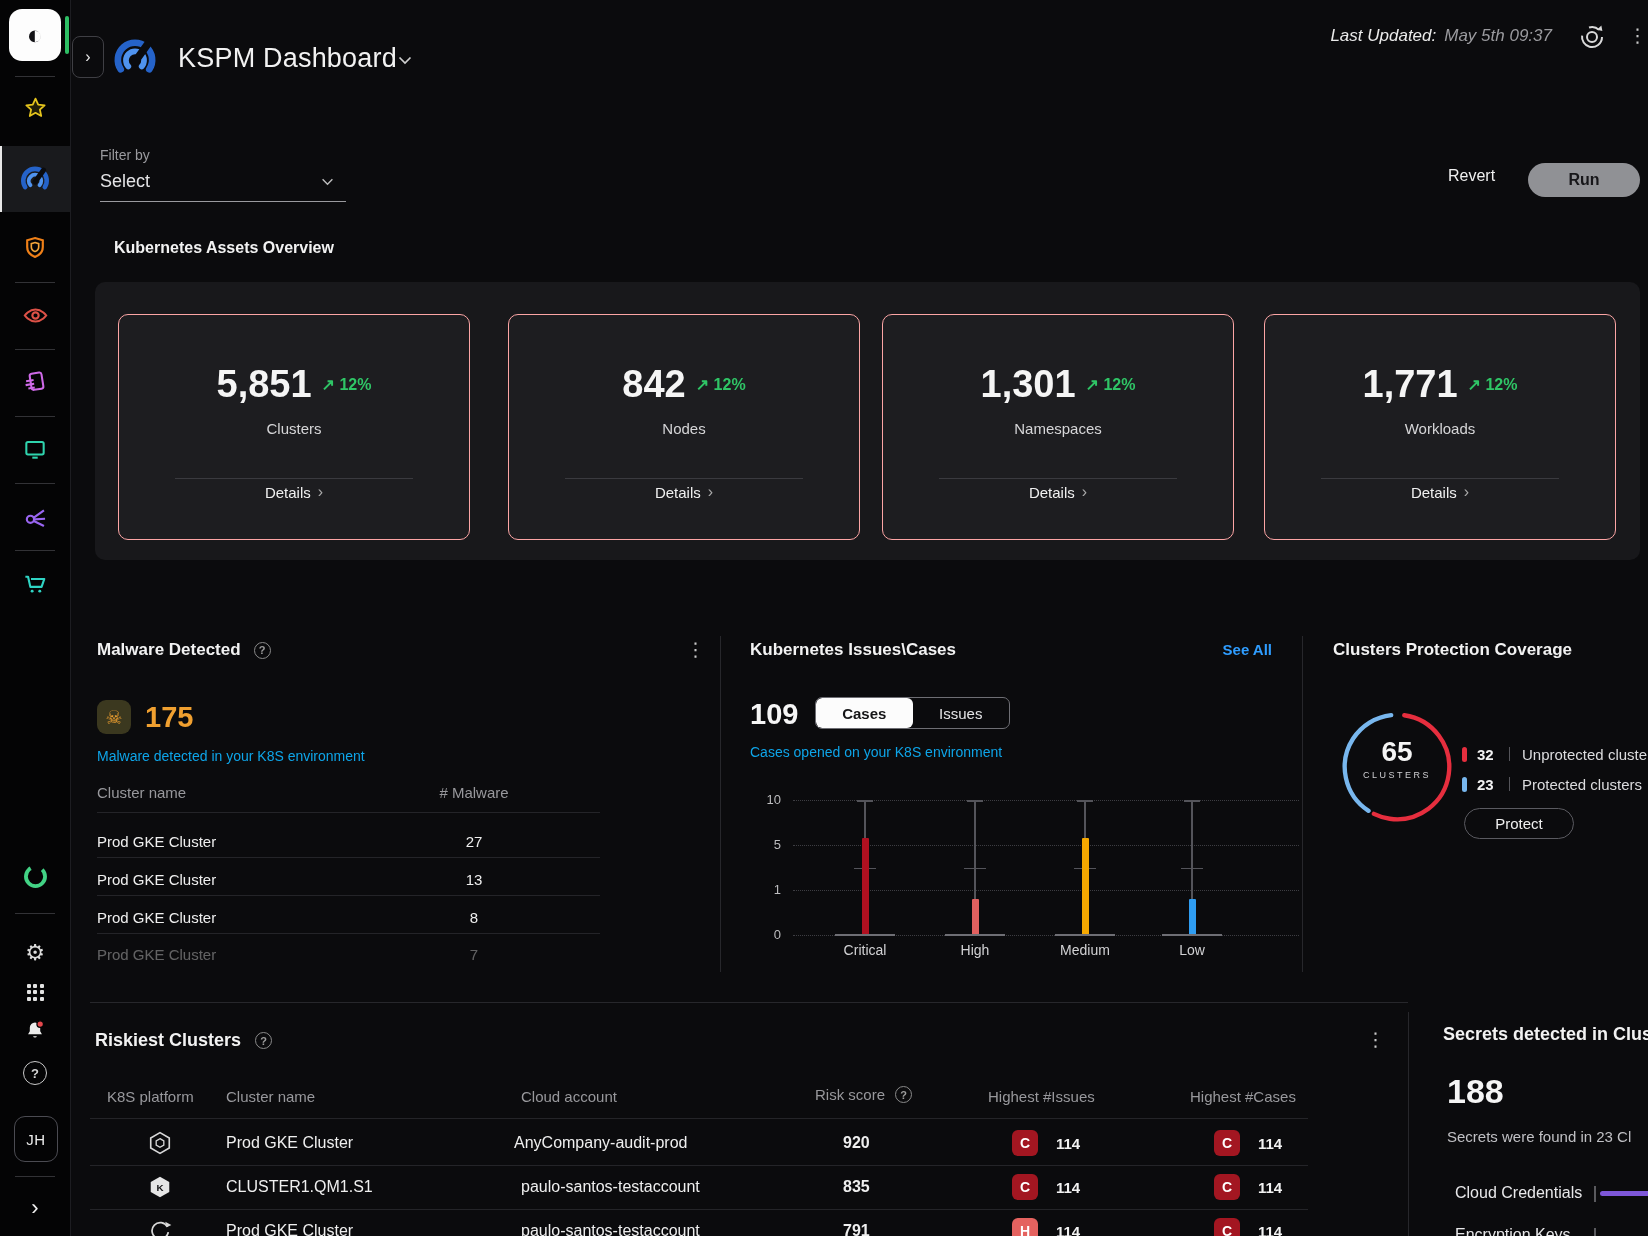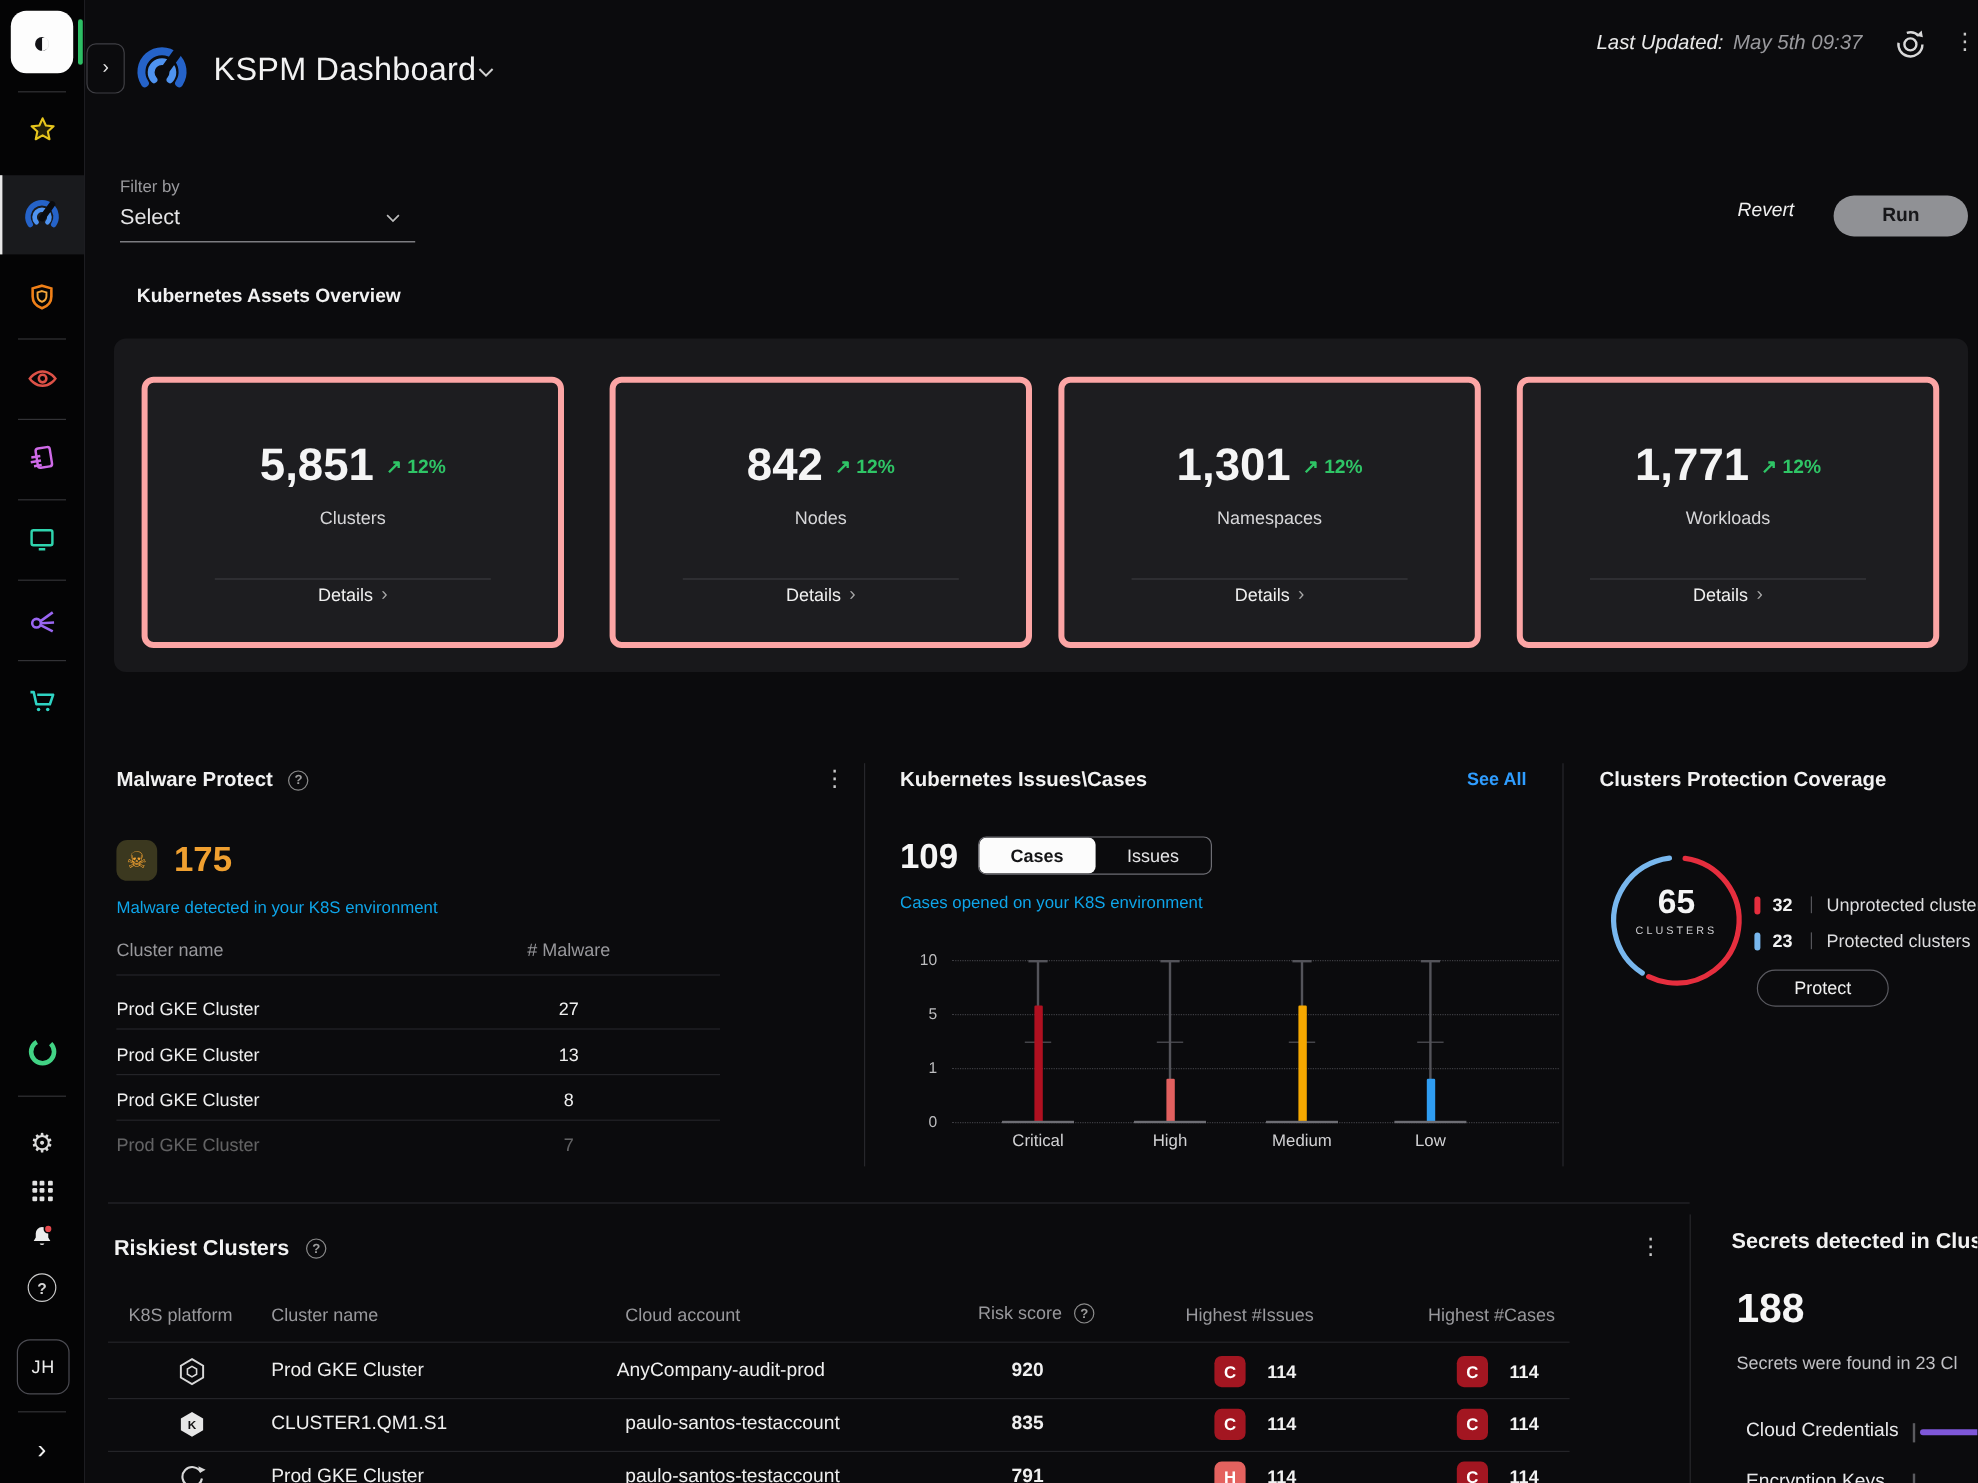--- a/index.html
+++ b/index.html
@@ -25,21 +25,21 @@
   .updated{font-style:italic;font-size:17px;}
   
   #filter-label{font-size:14px;color:#9a9a9e;}
   #filter-select{font-size:18px;color:#e4e4e6;}
   #select-underline{border-top:1px solid #9a9a9e;}
   #run-btn{background:#909195;color:#17171a;border:none;border-radius:17px;font-size:16px;font-weight:600;width:112px;height:34px;font-family:"Liberation Sans",sans-serif;}
   #revert-btn{font-size:16px;color:#f0f0f0;background:none;border:none;font-family:"Liberation Sans",sans-serif;}
   
   #assets-heading{font-size:16px;font-weight:bold;color:#f2f2f2;}
   #assets-wrap{background:#18181b;border-radius:10px;}
-  .stat-card{position:absolute;top:314px;width:352px;height:226px;background:#1d1d20;border:5px solid #fca5a5;border-radius:10px;box-sizing:border-box;}
+  .stat-card{position:absolute;top:314px;width:352px;height:226px;background:#1d1d20;border:1px solid #fca5a5;border-radius:10px;box-sizing:border-box;}
   .stat-num{font-size:38px;font-weight:bold;color:#f5f5f5;}
   .stat-delta{font-size:16px;font-weight:bold;margin-left:10px;}
   .stat-label{font-size:15px;color:#d6d6d8;}
   .stat-div{position:absolute;left:56px;right:56px;top:163px;border-top:1px solid #3a3a3f;}
   .details-link{font-size:15px;color:#f0f0f0;}
   .chev{color:#a8a8a8;}
   
   .panel-title{font-size:17px;font-weight:bold;color:#f2f2f2;}
   .v-div{position:absolute;width:1px;background:#27272b;}
   .h-div{position:absolute;height:1px;background:#27272b;}
@@ -248,21 +248,21 @@
   <div class="abs" id="filter-label" style="left:100px;top:147px;">Filter by</div>
   <div class="abs" style="left:100px;top:171px;width:246px;">
     <div class="row" style="justify-content:space-between;">
       <span id="filter-select">Select</span>
       <svg width="13" height="8" viewBox="0 0 14 9" style="margin-right:12px;">
           <polyline points="1.5,1.5 7,7 12.5,1.5" fill="none" stroke="#bdbdbd" stroke-width="1.6"></polyline>
         </svg>
     </div>
     <div id="select-underline" style="margin-top:9px;"></div>
   </div>
-  <button class="abs" id="revert-btn" style="left:1442px;top:166px;font-style:italic;">Revert</button>
+  <button class="abs" id="revert-btn" style="left:1442px;top:166px;">Revert</button>
   <button class="abs" id="run-btn" style="left:1528px;top:163px;">Run</button>
 
   <div class="abs" id="assets-heading" style="left:114px;top:239px;">Kubernetes Assets Overview</div>
   <div class="abs" id="assets-wrap" style="left:95px;top:282px;width:1545px;height:278px;"></div>
 
   <div class="stat-card" style="left:118px;">
     <div class="row" style="justify-content:center;margin-top:48px;">
       <span class="stat-num">5,851</span>
       <span class="stat-delta" style="color: rgb(47, 197, 102);">↗ <span>12%</span></span>
     </div>
@@ -304,21 +304,21 @@
     </div>
     <div class="stat-label" style="text-align:center;margin-top:14px;">Workloads</div>
     <div class="stat-div"></div>
     <div class="row" style="justify-content:center;margin-top:46px;">
       <span class="details-link">Details</span>
         <span class="chev" style="margin-left:7px;">›</span>
     </div>
   </div>
 
   <div class="abs row" style="left:97px;top:640px;">
-    <span class="panel-title">Malware Protect</span>
+    <span class="panel-title">Malware Detected</span>
     <span class="help-dot" style="margin-left:13px;">?</span>
   </div>
   <div class="abs kebab" style="left:686px;top:640px;">⋮</div>
   <div class="abs row" style="left:97px;top:700px;">
     <span id="skull-badge">
         <span style="color: rgb(240, 160, 48);">☠</span>
       </span>
     <span class="big-num" style="margin-left: 14px; color: rgb(240, 160, 48);">175</span>
   </div>
   <div class="abs subtitle" style="left:97px;top:748px;">Malware detected in your K8S environment</div>

